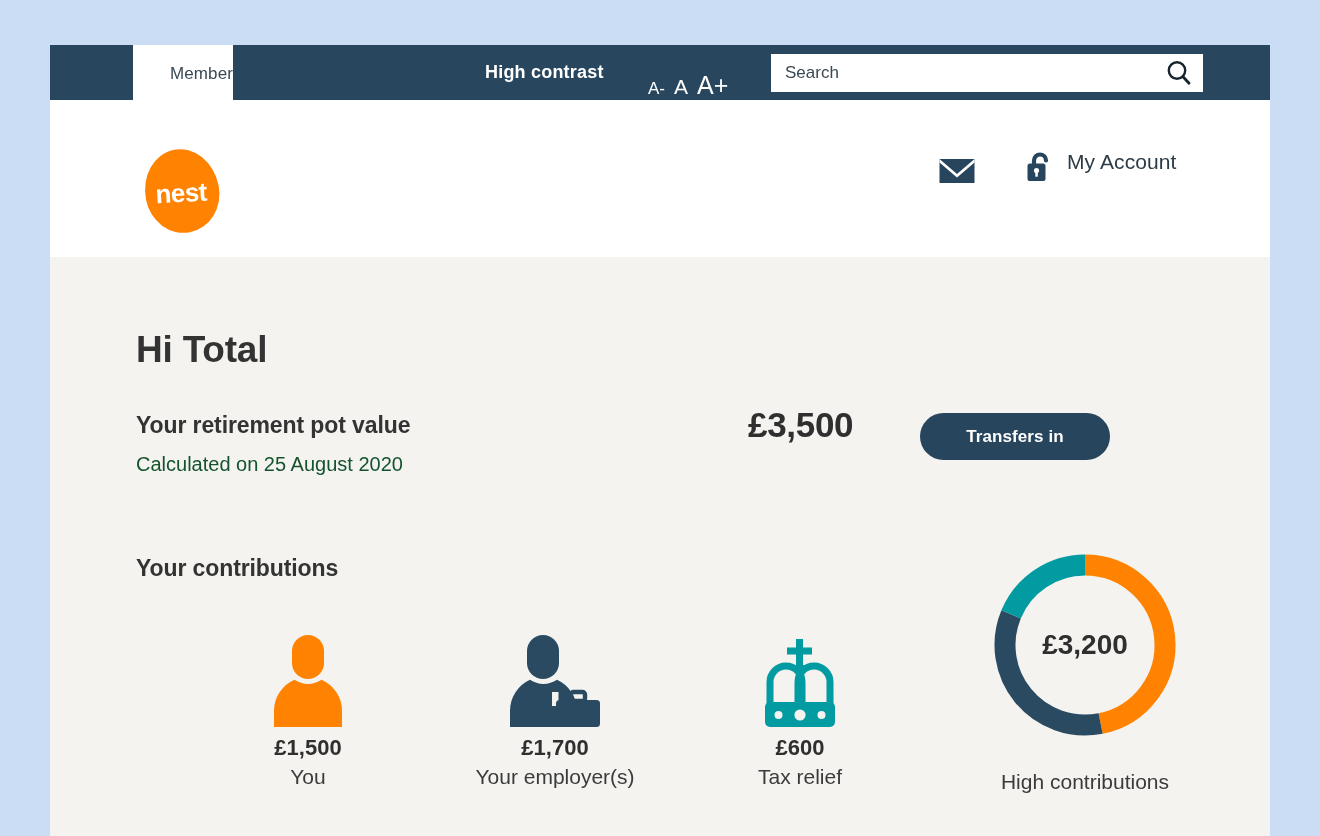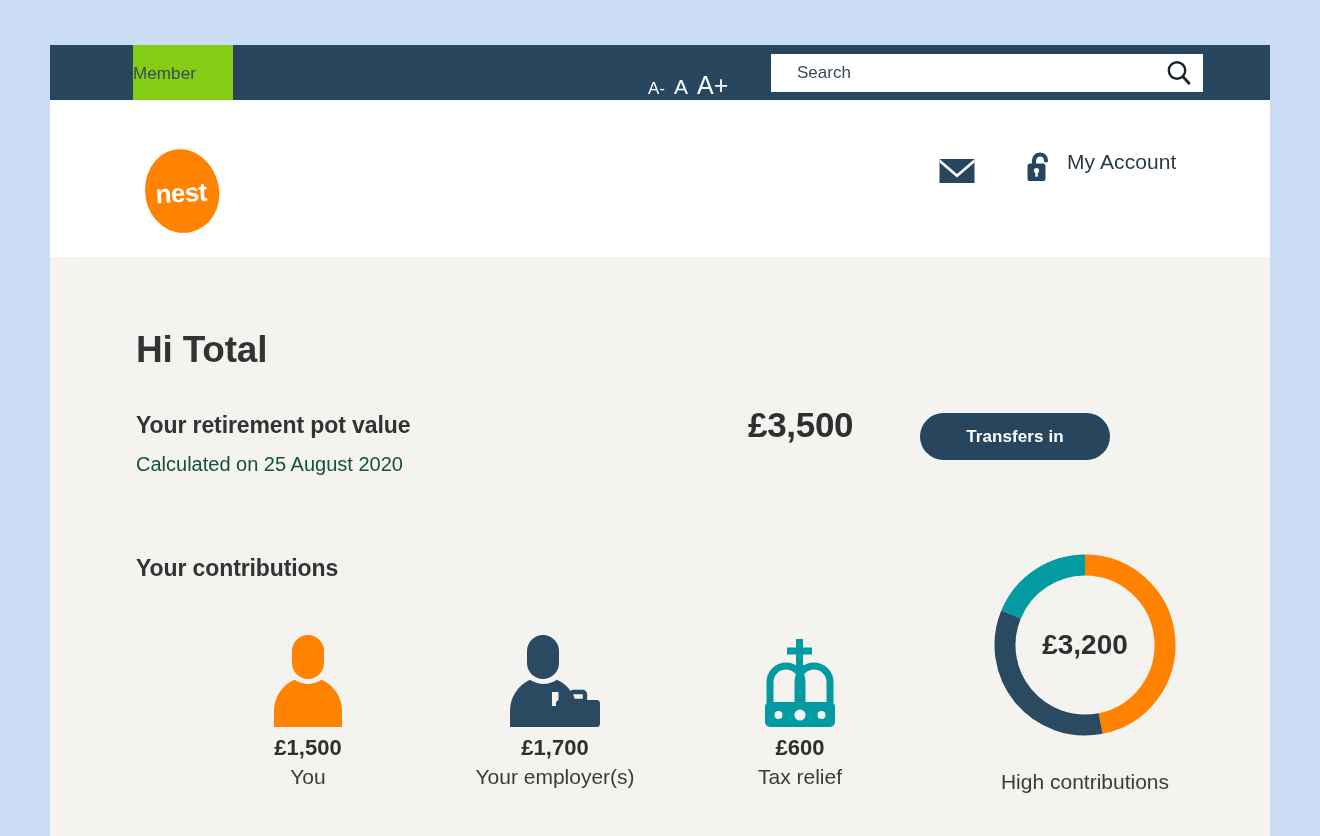--- a/index.html
+++ b/index.html
@@ -34,26 +34,26 @@
     height: 55px;
     background: #28475f;
     box-sizing: border-box;
   }
   #member-tab {
     position: absolute;
     left: 83px;
     top: 0;
     width: 100px;
     height: 57px;
-    background: #84cc16;
+    background: #ffffff;
     color: #3a4b57;
     font-size: 17px;
     display: flex;
     align-items: center;
-    justify-content: flex-start;
+    justify-content: flex-end;
     letter-spacing: .1px;
   }
   #high-contrast {
     position: absolute;
     left: 435px;
     top: 0;
     height: 55px;
     display: flex;
     align-items: center;
     color: #ffffff;
@@ -91,21 +91,20 @@
   #search-input {
     border: 0;
     outline: 0;
     background: transparent;
     font-family: "Liberation Sans", sans-serif;
     font-size: 17px;
     color: #33414b;
     padding: 0 0 0 14px;
     flex: 1;
     height: 100%;
-    margin-left: 12px;
   }
   #search-input::placeholder { color: #3b4952; opacity: 1; }
   #search-button {
     width: 48px;
     height: 38px;
     border: 0;
     background: transparent;
     cursor: pointer;
     display: flex;
     align-items: center;
@@ -321,20 +320,23 @@
 <body>
 
 <div id="page-frame">
 
   <div id="top-bar">
 
     <div id="member-tab">
       <span>Member</span>
     </div>
 
+    <div id="high-contrast">
+      <span>High contrast</span>
+    </div>
 
     <div id="text-size-group">
       <span class="tsz tsz-small">A-</span>
       <span class="tsz tsz-med">A</span>
       <span class="tsz tsz-large">A+</span>
     </div>
 
     <div id="search-wrap">
       <input id="search-input" type="text" placeholder="Search" style="">
       <button id="search-button">

